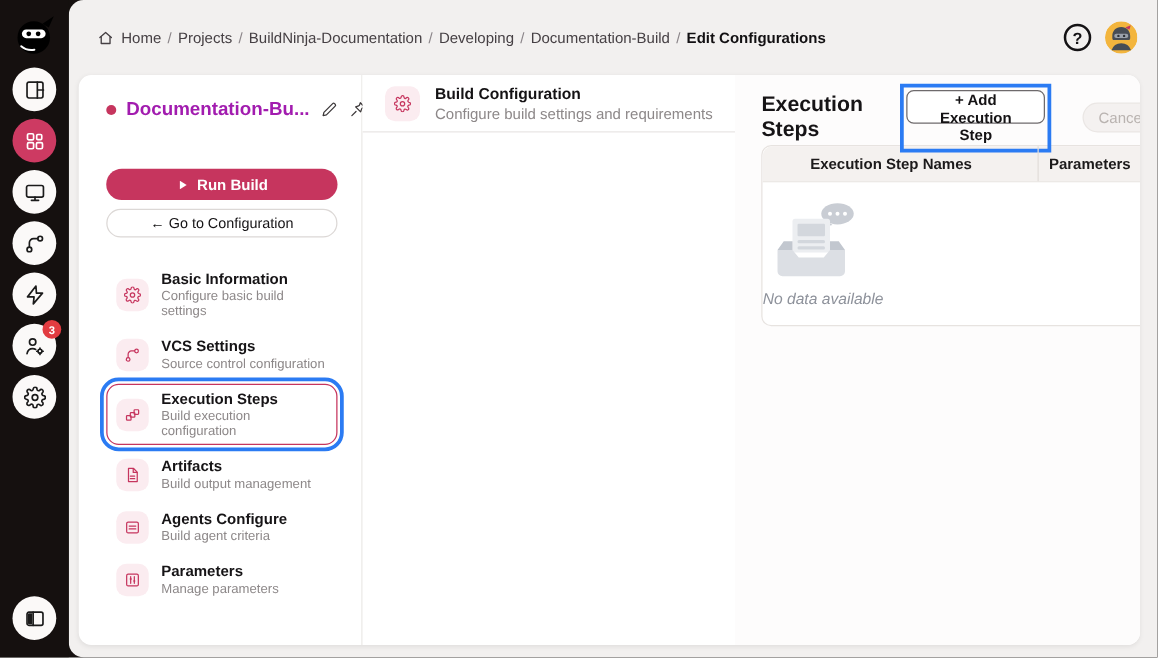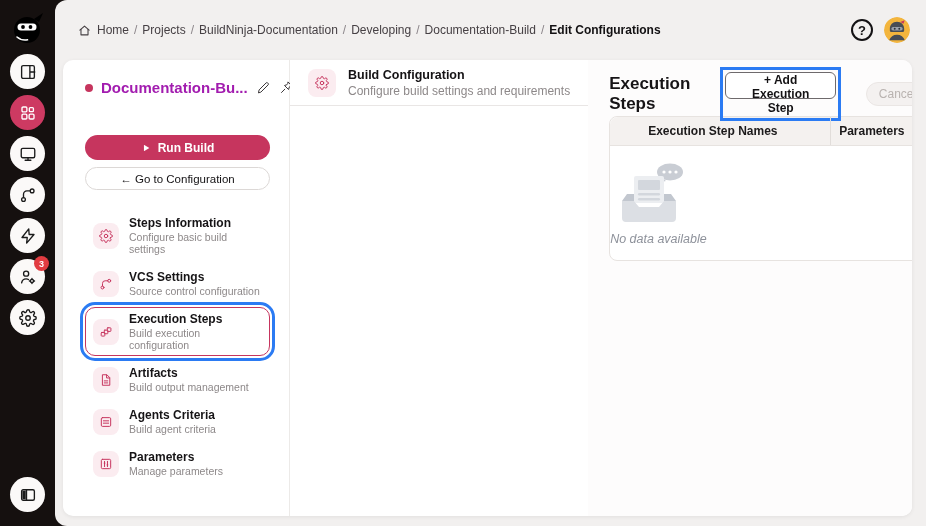--- a/index.html
+++ b/index.html
@@ -320,21 +320,21 @@
       <button class="btn-goto">← Go to Configuration</button>
 
       <div class="menu">
         <div class="menu-item">
           <span class="chip">
               <svg class="ic" viewBox="0 0 24 24">
                 <use href="#i-gear"></use>
               </svg>
             </span>
           <span class="mi-text">
-            <span class="mi-label">Steps Information</span>
+            <span class="mi-label">Basic Information</span>
             <span class="mi-desc">Configure basic build settings</span>
           </span>
         </div>
         <div class="menu-item">
           <span class="chip">
               <svg class="ic" viewBox="0 0 24 24">
                 <use href="#i-branch"></use>
               </svg>
             </span>
           <span class="mi-text">
@@ -364,21 +364,21 @@
             <span class="mi-desc">Build output management</span>
           </span>
         </div>
         <div class="menu-item">
           <span class="chip">
               <svg class="ic" viewBox="0 0 24 24">
                 <use href="#i-agent"></use>
               </svg>
             </span>
           <span class="mi-text">
-            <span class="mi-label">Agents Criteria</span>
+            <span class="mi-label">Agents Configure</span>
             <span class="mi-desc">Build agent criteria</span>
           </span>
         </div>
         <div class="menu-item">
           <span class="chip">
               <svg class="ic" viewBox="0 0 24 24">
                 <use href="#i-params"></use>
               </svg>
             </span>
           <span class="mi-text">

